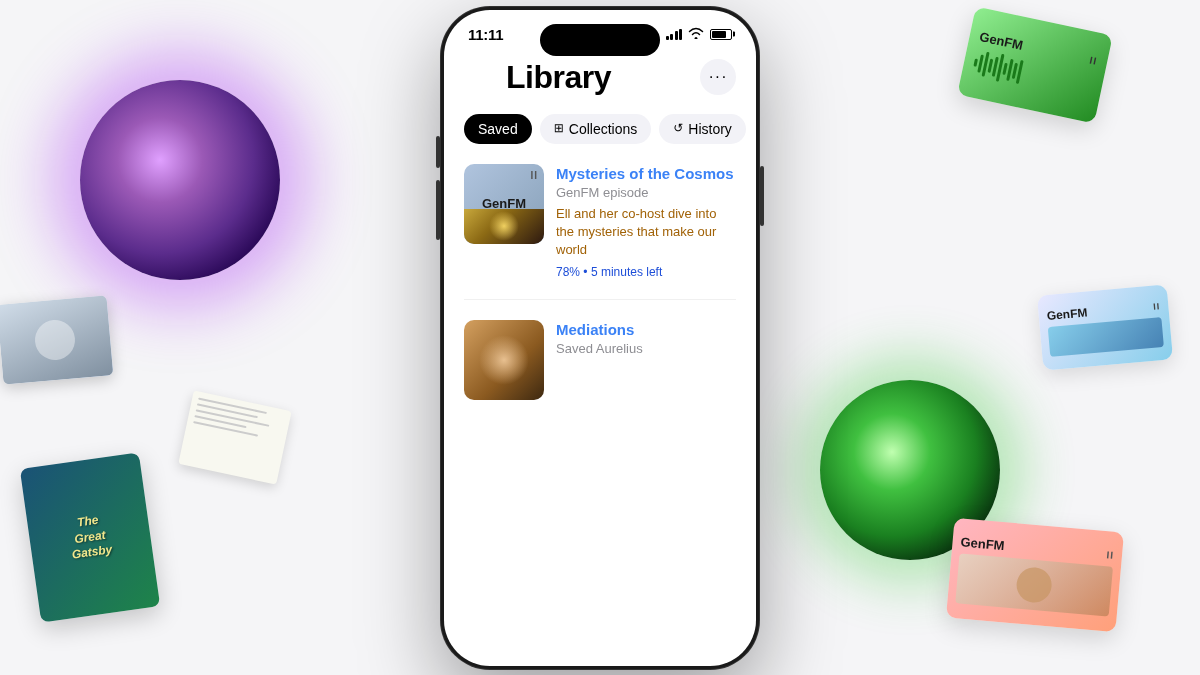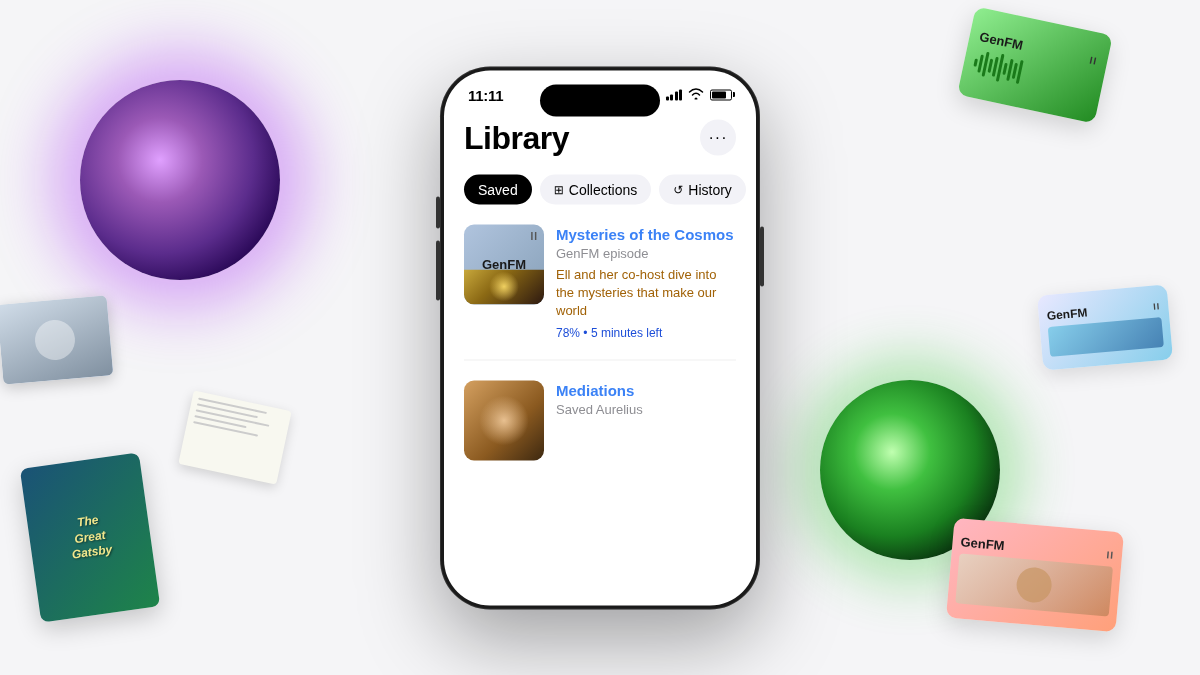--- a/index.html
+++ b/index.html
@@ -160,21 +160,21 @@
     
     .phone-wrapper {
       position: absolute;
       left: 50%;
       top: 50%;
       transform: translate(-50%, -50%);
     }
 
     .phone {
       width: 320px;
-      height: 543px;
+      height: 664px;
       background: #1a1a1a;
       border-radius: 50px;
       padding: 4px;
       box-shadow: 0 30px 80px rgba(0,0,0,0.35), 0 0 0 1px rgba(255,255,255,0.1) inset;
       position: relative;
     }
 
     .phone-screen {
       width: 100%;
       height: 100%;
@@ -280,20 +280,21 @@
       align-items: center;
       justify-content: space-between;
       margin-bottom: 18px;
     }
 
     .library-title {
       font-size: 32px;
       font-weight: 700;
       color: #000;
       letter-spacing: -0.5px;
+      margin-left: 42px;
     }
 
     .more-button {
       width: 36px;
       height: 36px;
       border-radius: 50%;
       background: #f2f2f7;
       display: flex;
       align-items: center;
       justify-content: center;
@@ -315,21 +316,20 @@
       margin-bottom: 20px;
     }
 
     .tab {
       padding: 7px 14px;
       border-radius: 20px;
       font-size: 14px;
       font-weight: 500;
       cursor: pointer;
       display: flex;
-      align-items: center;
       gap: 5px;
     }
 
     .tab-saved {
       background: #000;
       color: #fff;
     }
 
     .tab-collections {
       background: #f2f2f7;

